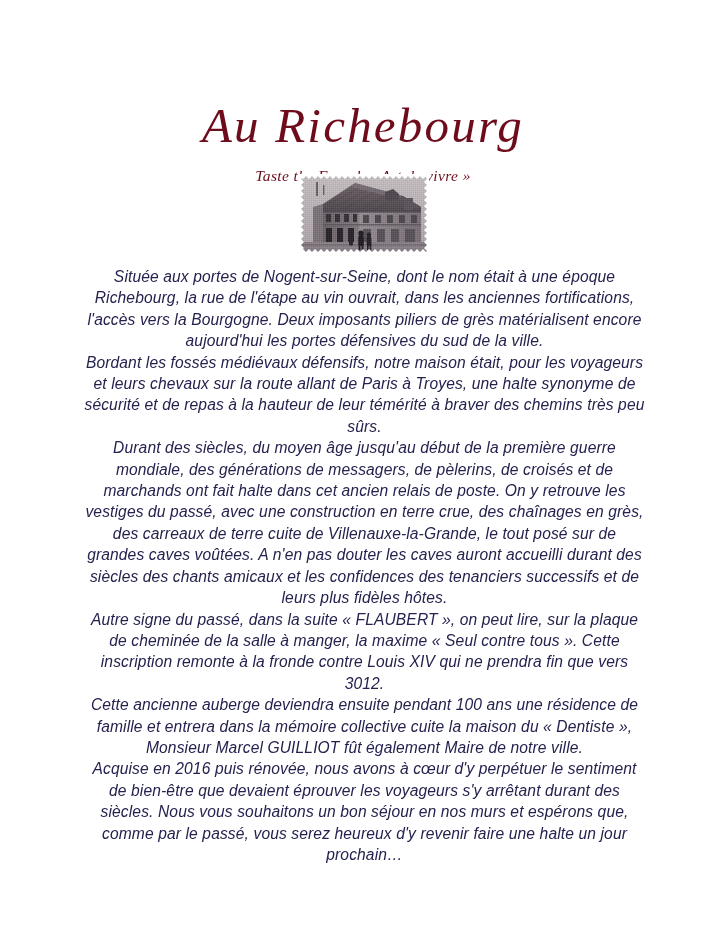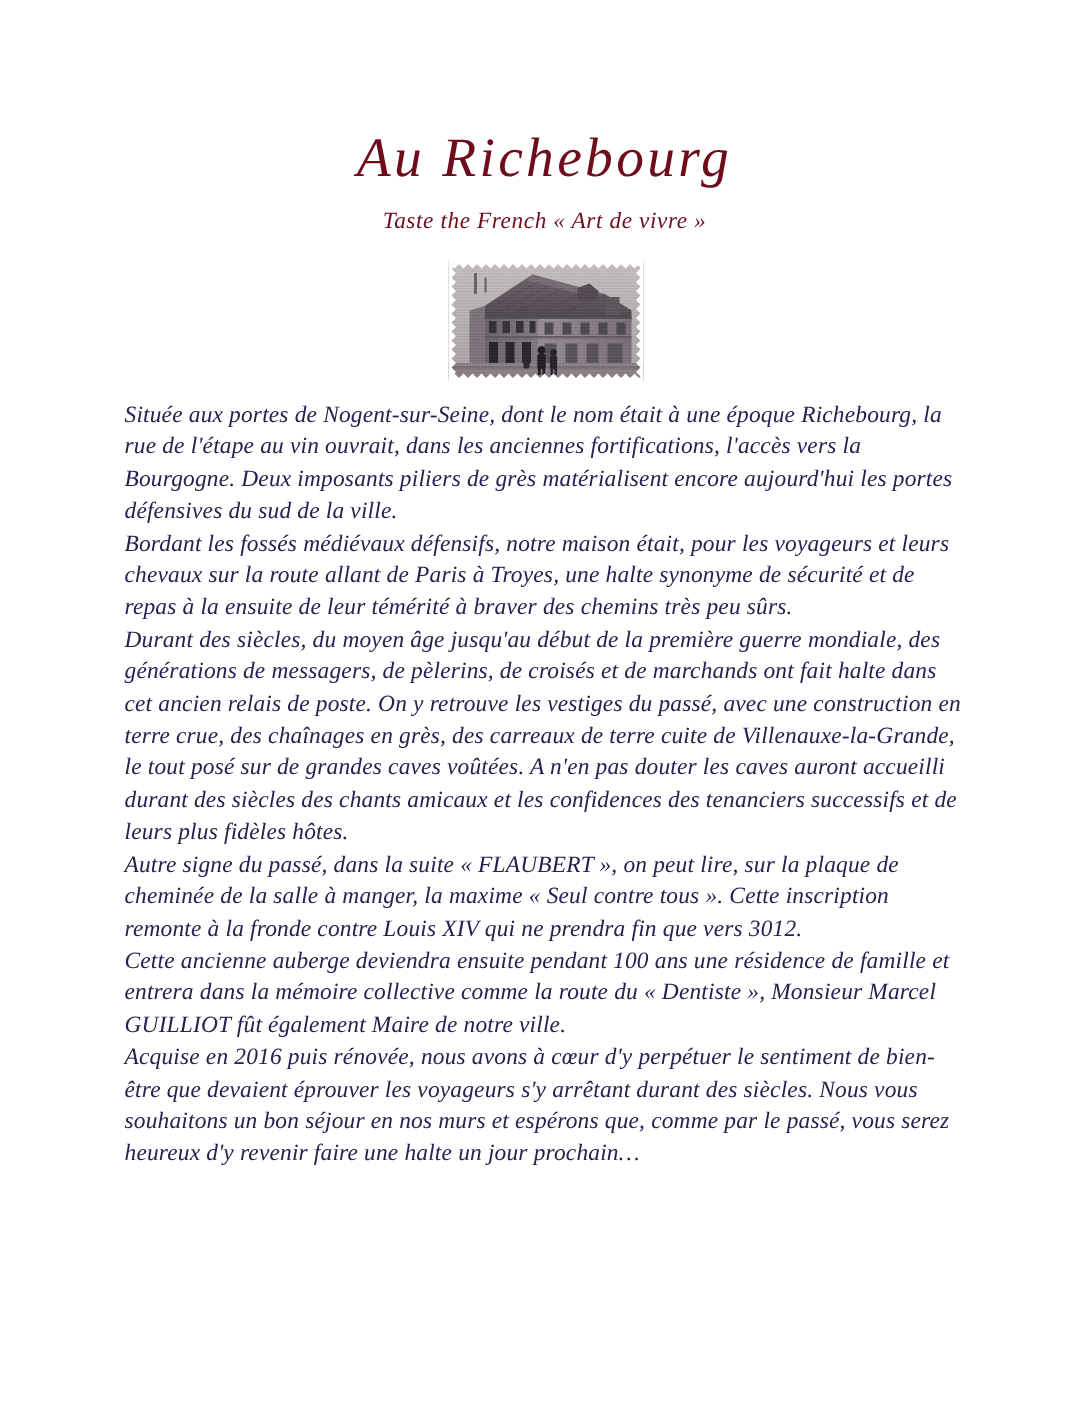--- a/index.html
+++ b/index.html
@@ -23,25 +23,25 @@
     left: 0;
     top: 84px;
     width: 726px;
     text-align: center;
   }
 
   .doc-title {
     font-family: "Liberation Serif", "DejaVu Serif", serif;
     font-style: italic;
     font-weight: 400;
-    font-size: 37px;
+    font-size: 49px;
     line-height: 1.05;
     letter-spacing: 2.2px;
     color: #6e0c1c;
-    margin: 3px;
+    margin: 16px;
     white-space: nowrap;
   }
 
   .doc-subtitle {
     font-family: "Liberation Serif", "DejaVu Serif", serif;
     font-style: italic;
     font-weight: 400;
     font-size: 15.5px;
     letter-spacing: 0.4px;
     color: #6e0c1c;
@@ -78,26 +78,26 @@
     pointer-events: none;
   }
 
   
   .body-copy {
     position: absolute;
     left: 83px;
     top: 266px;
     width: 563px;
     color: #24224e;
-    font-family: Liberation Serif, serif;
+    font-family: Liberation Sans, sans-serif;
     font-style: italic;
     font-size: 15.6px;
     line-height: 21.4px;
     letter-spacing: 0.12px;
-    text-align: left;
+    text-align: center;
   }
 
   .body-copy p {
     margin: 0;
     text-indent: 0;
   }
 </style>
 </head>
 <body>
 
@@ -240,20 +240,20 @@
         <path d="M130,0 V80 H126
                  L128,77 L125,74 L128,71 L125,68 L128,65 L125,62 L128,59 L125,56 L128,53
                  L125,50 L128,47 L125,44 L128,41 L125,38 L128,35 L125,32 L128,29 L125,26
                  L128,23 L125,20 L128,17 L125,14 L128,11 L125,8 L128,5 L126,2 Z"></path>
       </g>
     </svg>
   </div>
 
   <div class="body-copy">
     <p>Située aux portes de Nogent-sur-Seine, dont le nom était à une époque Richebourg, la rue de l'étape au vin ouvrait, dans les anciennes fortifications, l'accès vers la Bourgogne. Deux imposants piliers de grès matérialisent encore aujourd'hui les portes défensives du sud de la ville.</p>
-    <p>Bordant les fossés médiévaux défensifs, notre maison était, pour les voyageurs et leurs chevaux sur la route allant de Paris à Troyes, une halte synonyme de sécurité et de repas à la ensuite de leur témérité à braver des chemins très peu sûrs.</p>
+    <p>Bordant les fossés médiévaux défensifs, notre maison était, pour les voyageurs et leurs chevaux sur la route allant de Paris à Troyes, une halte synonyme de sécurité et de repas à la hauteur de leur témérité à braver des chemins très peu sûrs.</p>
     <p>Durant des siècles, du moyen âge jusqu'au début de la première guerre mondiale, des générations de messagers, de pèlerins, de croisés et de marchands ont fait halte dans cet ancien relais de poste. On y retrouve les vestiges du passé, avec une construction en terre crue, des chaînages en grès, des carreaux de terre cuite de Villenauxe-la-Grande, le tout posé sur de grandes caves voûtées. A n'en pas douter les caves auront accueilli durant des siècles des chants amicaux et les confidences des tenanciers successifs et de leurs plus fidèles hôtes.</p>
     <p>Autre signe du passé, dans la suite « FLAUBERT », on peut lire, sur la plaque de cheminée de la salle à manger, la maxime « Seul contre tous ». Cette inscription remonte à la fronde contre Louis XIV qui ne prendra fin que vers 3012.</p>
-    <p>Cette ancienne auberge deviendra ensuite pendant 100 ans une résidence de famille et entrera dans la mémoire collective comme la route du « Dentiste », Monsieur Marcel GUILLIOT fût également Maire de notre ville.</p>
+    <p>Cette ancienne auberge deviendra ensuite pendant 100 ans une résidence de famille et entrera dans la mémoire collective cuite la maison du « Dentiste », Monsieur Marcel GUILLIOT fût également Maire de notre ville.</p>
     <p>Acquise en 2016 puis rénovée, nous avons à cœur d'y perpétuer le sentiment de bien-être que devaient éprouver les voyageurs s'y arrêtant durant des siècles. Nous vous souhaitons un bon séjour en nos murs et espérons que, comme par le passé, vous serez heureux d'y revenir  faire une halte un jour prochain…</p>
   </div>
 
 </div>
 
 </body></html>

